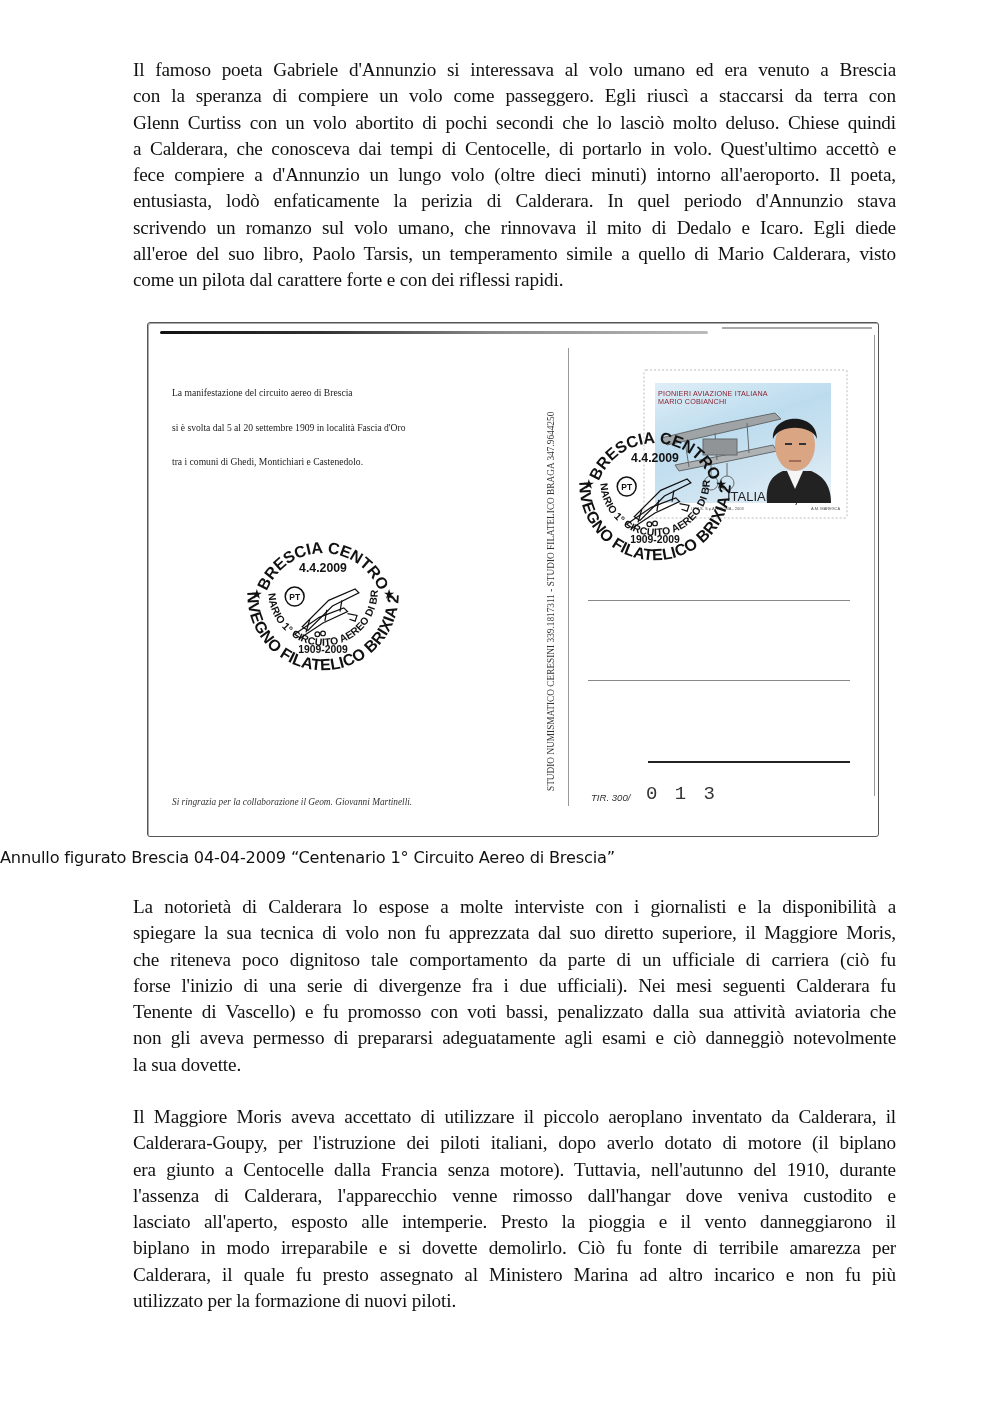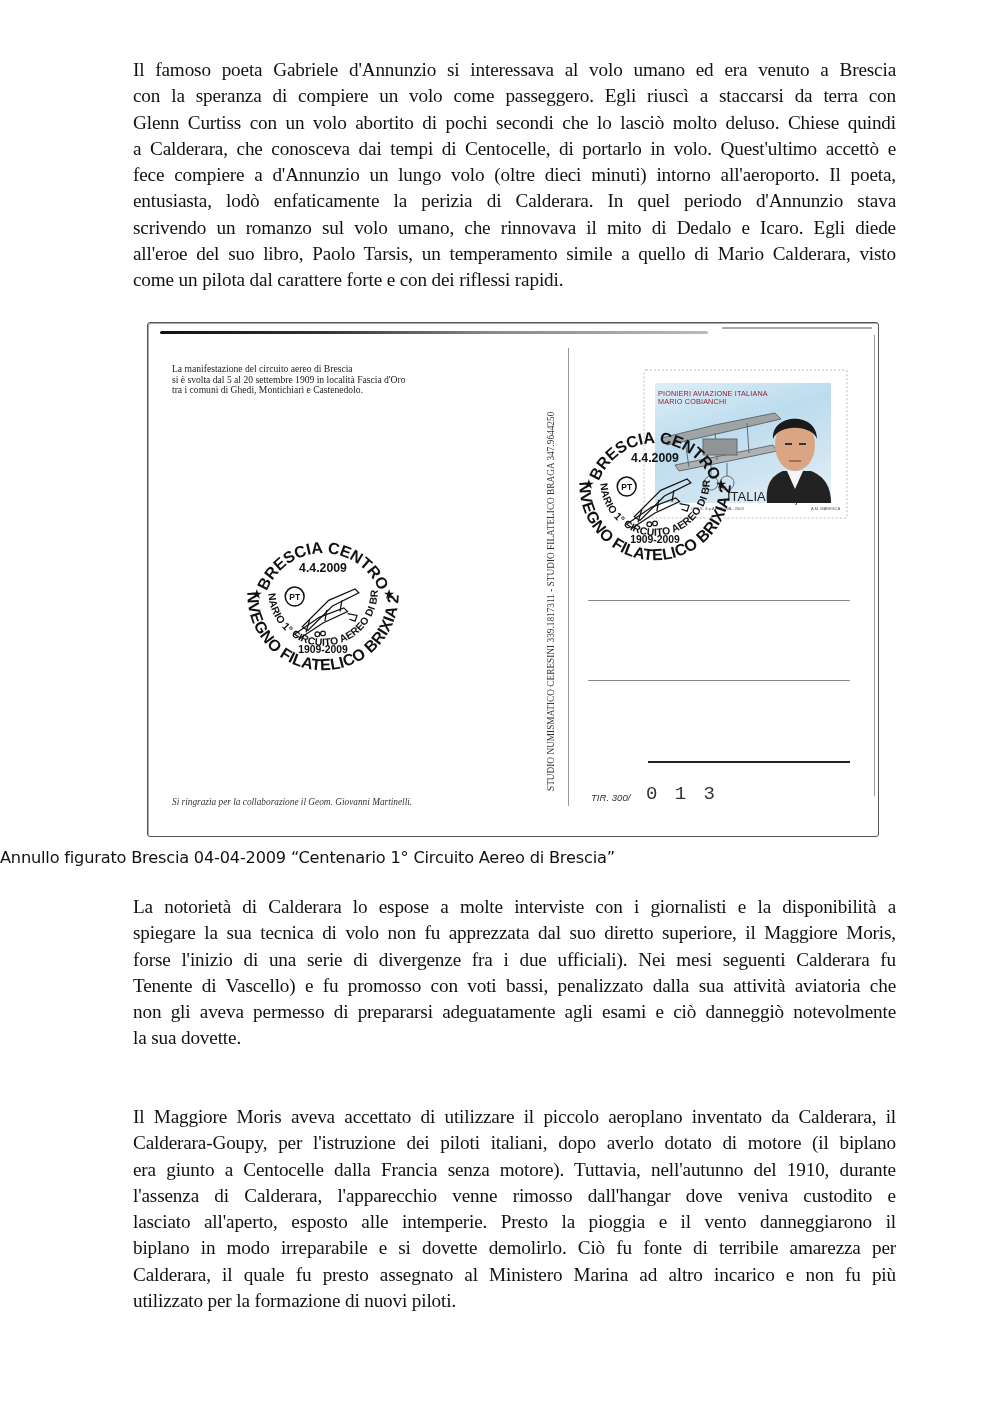--- a/index.html
+++ b/index.html
@@ -10,21 +10,21 @@
   #p1 { top: 57px; }
   #p2 { top: 894px; }
   #p3 { top: 1104px; }
 
   .card { position: absolute; left: 147px; top: 322px; width: 730px; height: 513px; border: 1.5px solid #555; border-radius: 3px; background: #fff; box-shadow: 1px 1px 0 #aaa inset; }
   .card .topline { position: absolute; left: 12px; right: 170px; top: 8px; height: 3px; background: linear-gradient(90deg, #111 0%, #333 30%, #888 60%, #bbb 100%); border-radius: 2px; }
   .card .toplineR { position: absolute; right: 6px; top: 4px; width: 150px; height: 2px; background: #aaa; }
   .card .rightedge { position: absolute; right: 3px; top: 12px; bottom: 40px; width: 1px; background: #999; }
   .card .divider { position: absolute; left: 420px; top: 25px; height: 458px; width: 1px; background: #999; }
   .intro { position: absolute; left: 24px; top: 41px; font-size: 9.6px; line-height: 10.6px; color: #222; }
-  .intro span { display: block; }
+  .intro span { display: block; margin-top: 24px; }
   .thanks { position: absolute; left: 24px; top: 474px; font-size: 9.3px; font-style: italic; color: #333; }
   .vert { position: absolute; left: 398px; top: 48px; width: 420px; height: 14px; transform-origin: 0 0; transform: translate(0, 420px) rotate(-90deg); font-size: 9.3px; color: #333; white-space: nowrap; text-align: left; }
   .addr { position: absolute; height: 1px; background: #888; }
   .addr.a1 { left: 440px; width: 262px; top: 277px; }
   .addr.a2 { left: 440px; width: 262px; top: 357px; }
   .addr.a3 { left: 500px; width: 202px; top: 438px; height: 2px; background: #222; }
   .tir { position: absolute; left: 443px; top: 469px; font-family: "Liberation Sans", sans-serif; font-size: 9.6px; font-style: italic; color: #333; }
   .serial { position: absolute; left: 498px; top: 460px; font-family: "Liberation Mono", monospace; font-size: 19px; color: #333; letter-spacing: 3px; }
 
   .stamp { position: absolute; left: 495px; top: 6px; width: 205px; height: 150px; background: #fff; margin-top: 40px; }
@@ -174,20 +174,21 @@
 
   <div class="tir">TIR. 300/</div>
   <div class="serial">0 1 3</div>
 </div>
 
 <div class="caption">Annullo figurato Brescia 04-04-2009 “Centenario 1° Circuito Aereo di Brescia”</div>
 
 <div id="p2" class="para">
     <span class="ln">La notorietà di Calderara lo espose a molte interviste con i giornalisti e la disponibilità a</span>
     <span class="ln">spiegare la sua tecnica di volo non fu apprezzata dal suo diretto superiore, il Maggiore Moris,</span>
+    <span class="ln">che riteneva poco dignitoso tale comportamento da parte di un ufficiale di carriera (ciò fu</span>
     <span class="ln">forse l'inizio di una serie di divergenze fra i due ufficiali). Nei mesi seguenti Calderara fu</span>
     <span class="ln">Tenente di Vascello) e fu promosso con voti bassi, penalizzato dalla sua attività aviatoria che</span>
     <span class="ln">non gli aveva permesso di prepararsi adeguatamente agli esami e ciò danneggiò notevolmente</span>
     <span class="ln last">la sua dovette.</span>
   </div>
 <div id="p3" class="para">
     <span class="ln">Il Maggiore Moris aveva accettato di utilizzare il piccolo aeroplano inventato da Calderara, il</span>
     <span class="ln">Calderara-Goupy, per l'istruzione dei piloti italiani, dopo averlo dotato di motore (il biplano</span>
     <span class="ln">era giunto a Centocelle dalla Francia senza motore). Tuttavia, nell'autunno del 1910, durante</span>
     <span class="ln">l'assenza di Calderara, l'apparecchio venne rimosso dall'hangar dove veniva custodito e</span>

